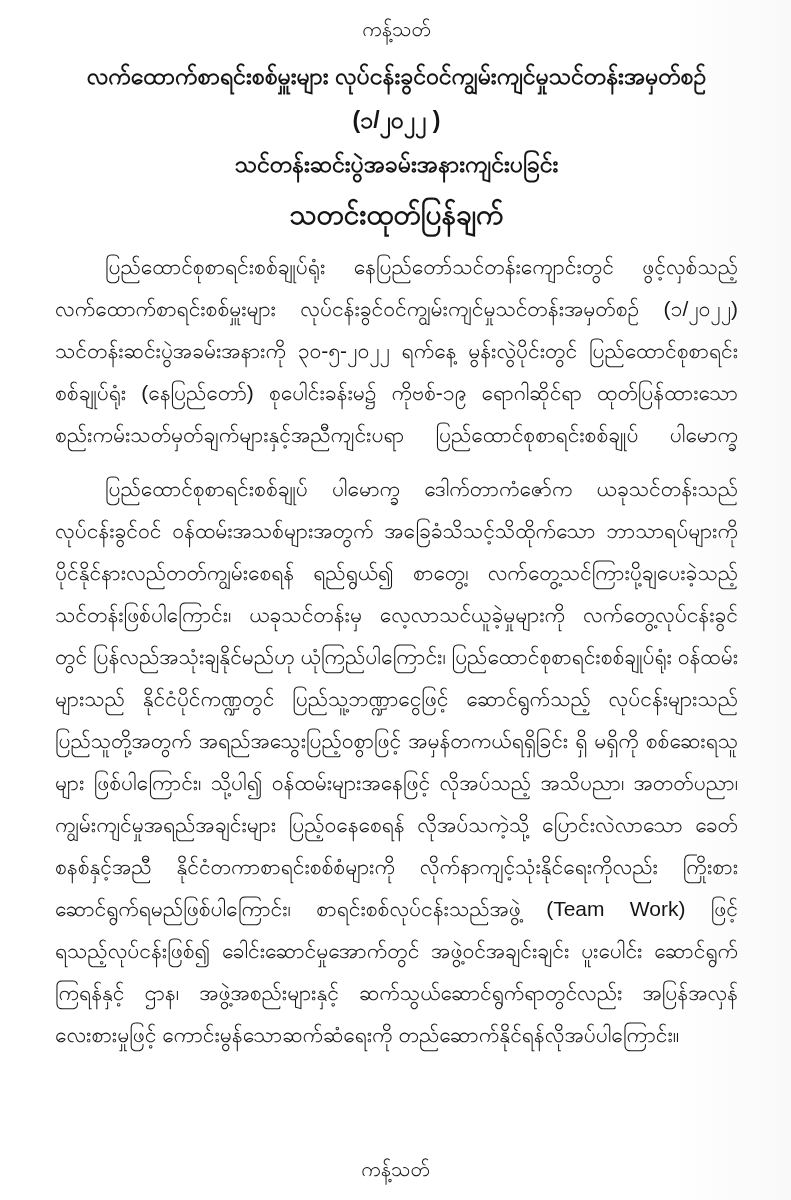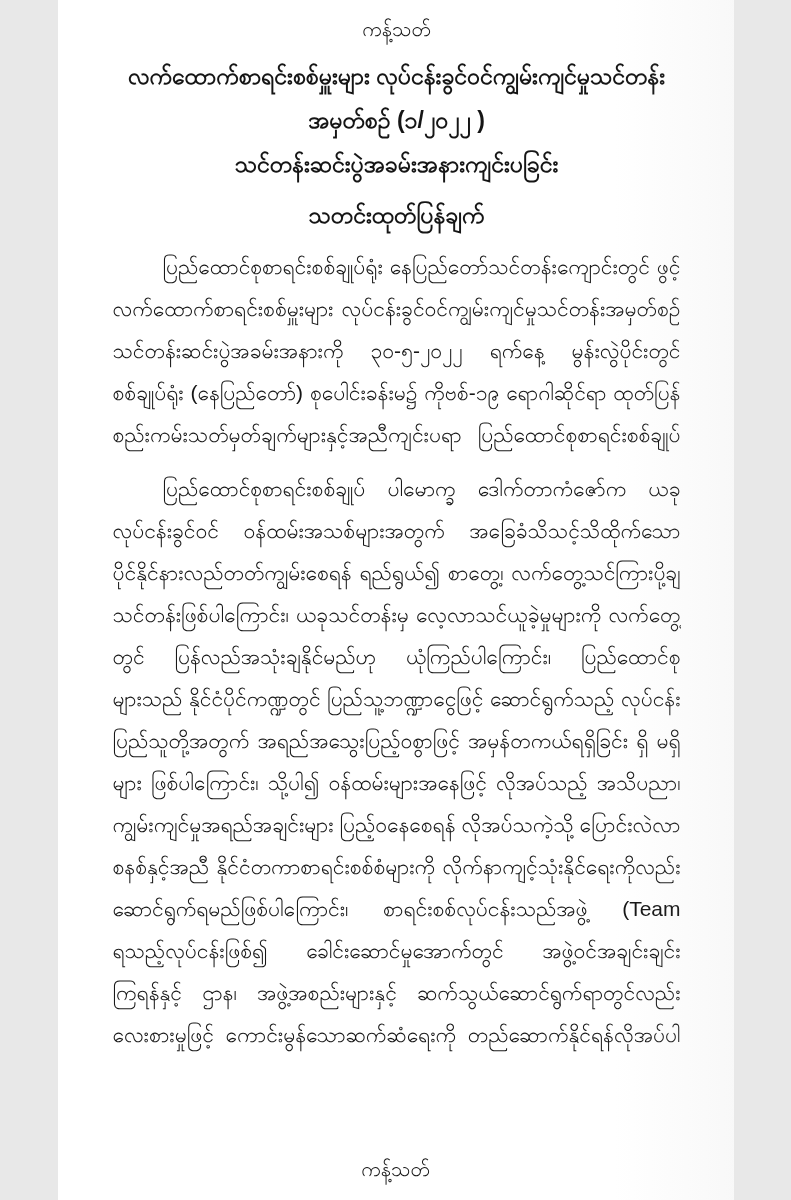--- a/index.html
+++ b/index.html
@@ -2,21 +2,21 @@
 <html><head>
 <meta charset="utf-8">
 <style>
   html, body {
     margin: 0;
     padding: 0;
     background: #e8e8e8;
   }
   .page {
     position: relative;
-    width: 676px;
+    width: 791px;
     height: 1200px;
     margin: 0 auto;
     background: #ffffff;
     color: #151515;
     box-sizing: border-box;
     padding: 14px 53px 0 55px;
     font-family: "Liberation Sans", sans-serif;
     overflow: hidden;
   }
   
@@ -36,21 +36,21 @@
   }
   .doc-title {
     text-align: center;
     font-size: 23px;
     font-weight: bold;
     line-height: 44px;
     margin: 0;
   }
   .doc-subtitle {
     text-align: center;
-    font-size: 23px;
+    font-size: 28px;
     font-weight: bold;
     line-height: 30px;
     margin: 14px 0 16px 0;
   }
   .body-text {
     font-size: 21px;
   }
   .paragraph {
     margin: 0 0 12px 0;
   }

